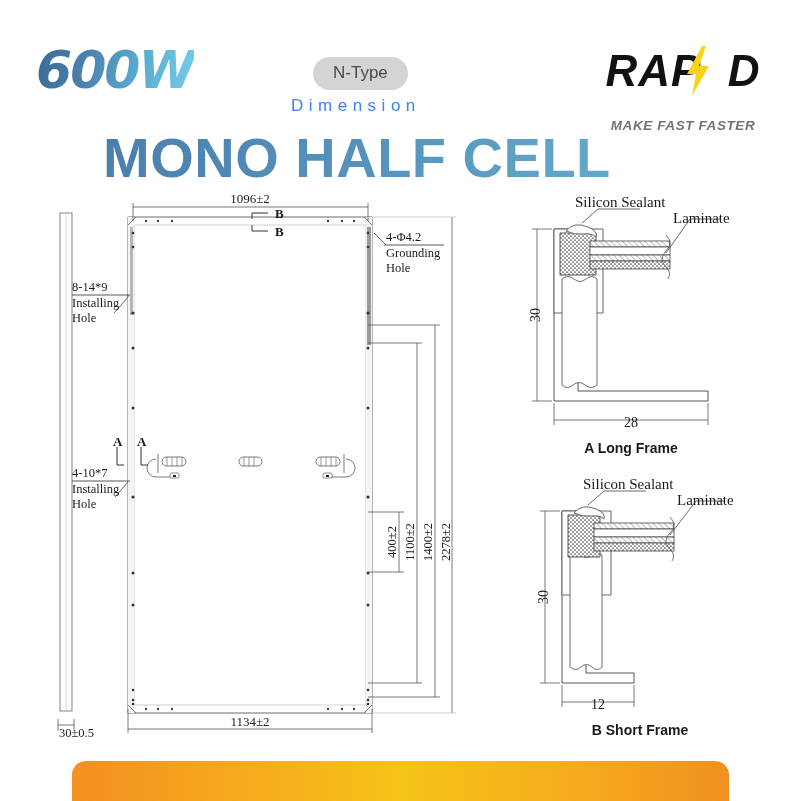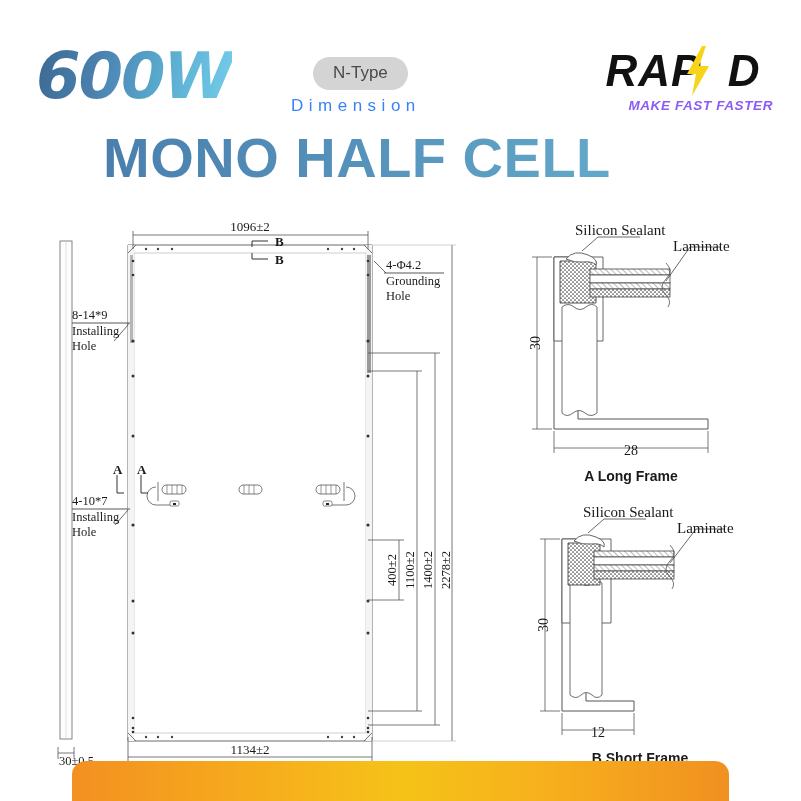--- a/index.html
+++ b/index.html
@@ -10,21 +10,21 @@
     overflow:hidden;
     position:relative;
   }
   .root{position:relative;width:801px;height:801px;}
 
   
   .header{position:absolute;left:0;top:0;width:801px;height:185px;}
 
   .kw{
     position:absolute;left:36px;top:44px;
-    font-size:64px;font-weight:bold;font-style:italic;
+    font-size:52px;font-weight:bold;font-style:italic;
     letter-spacing:-2px;line-height:1;
     font-family:"DejaVu Sans", sans-serif;
     background:linear-gradient(100deg,#3b6a93 0%,#4a7fad 30%,#58a9cd 62%,#74cdea 100%);
     -webkit-background-clip:text;background-clip:text;
     -webkit-text-fill-color:transparent;color:transparent;
     white-space:nowrap;
   }
   .ntype{
     position:absolute;left:313px;top:57px;
     background:#d4d4d4;border-radius:17px;
@@ -51,29 +51,29 @@
 
   
   .logo{position:absolute;right:28px;top:48px;width:180px;height:86px;font-style:italic;}
   .logo-word{
     position:relative;height:46px;
     font-family:"Liberation Sans", sans-serif;
     font-size:44px;font-weight:bold;color:#111;
     letter-spacing:1px;line-height:46px;white-space:nowrap;text-align:center;
   }
   .logo-tag{
-    margin-top:4px;text-align:right;
-    font-family:"Liberation Sans", sans-serif;
-    font-size:13.5px;font-weight:bold;color:#8b5cf6;letter-spacing:.6px;
+    margin-top:24px;text-align:center;
+    font-family:"Liberation Sans", sans-serif;
+    font-size:13.5px;font-weight:bold;color:#737373;letter-spacing:.6px;
     white-space:nowrap;
   }
   .bolt{position:absolute;left:92px;top:-2px;width:26px;height:50px;}
 
   
-  .drawing{position:absolute;left:0;top:185px;width:801px;height:565px;margin-top:28px;}
+  .drawing{position:absolute;left:0;top:185px;width:801px;height:565px;}
   svg{display:block;}
 
   
   .footbar{
     position:absolute;left:72px;bottom:0;width:657px;height:40px;
     border-radius:14px 14px 0 0;
     background:linear-gradient(90deg,#f39021 0%,#f7b21c 34%,#f5c318 50%,#f7b01d 72%,#f09020 100%);
   }
 </style>
 </head>

